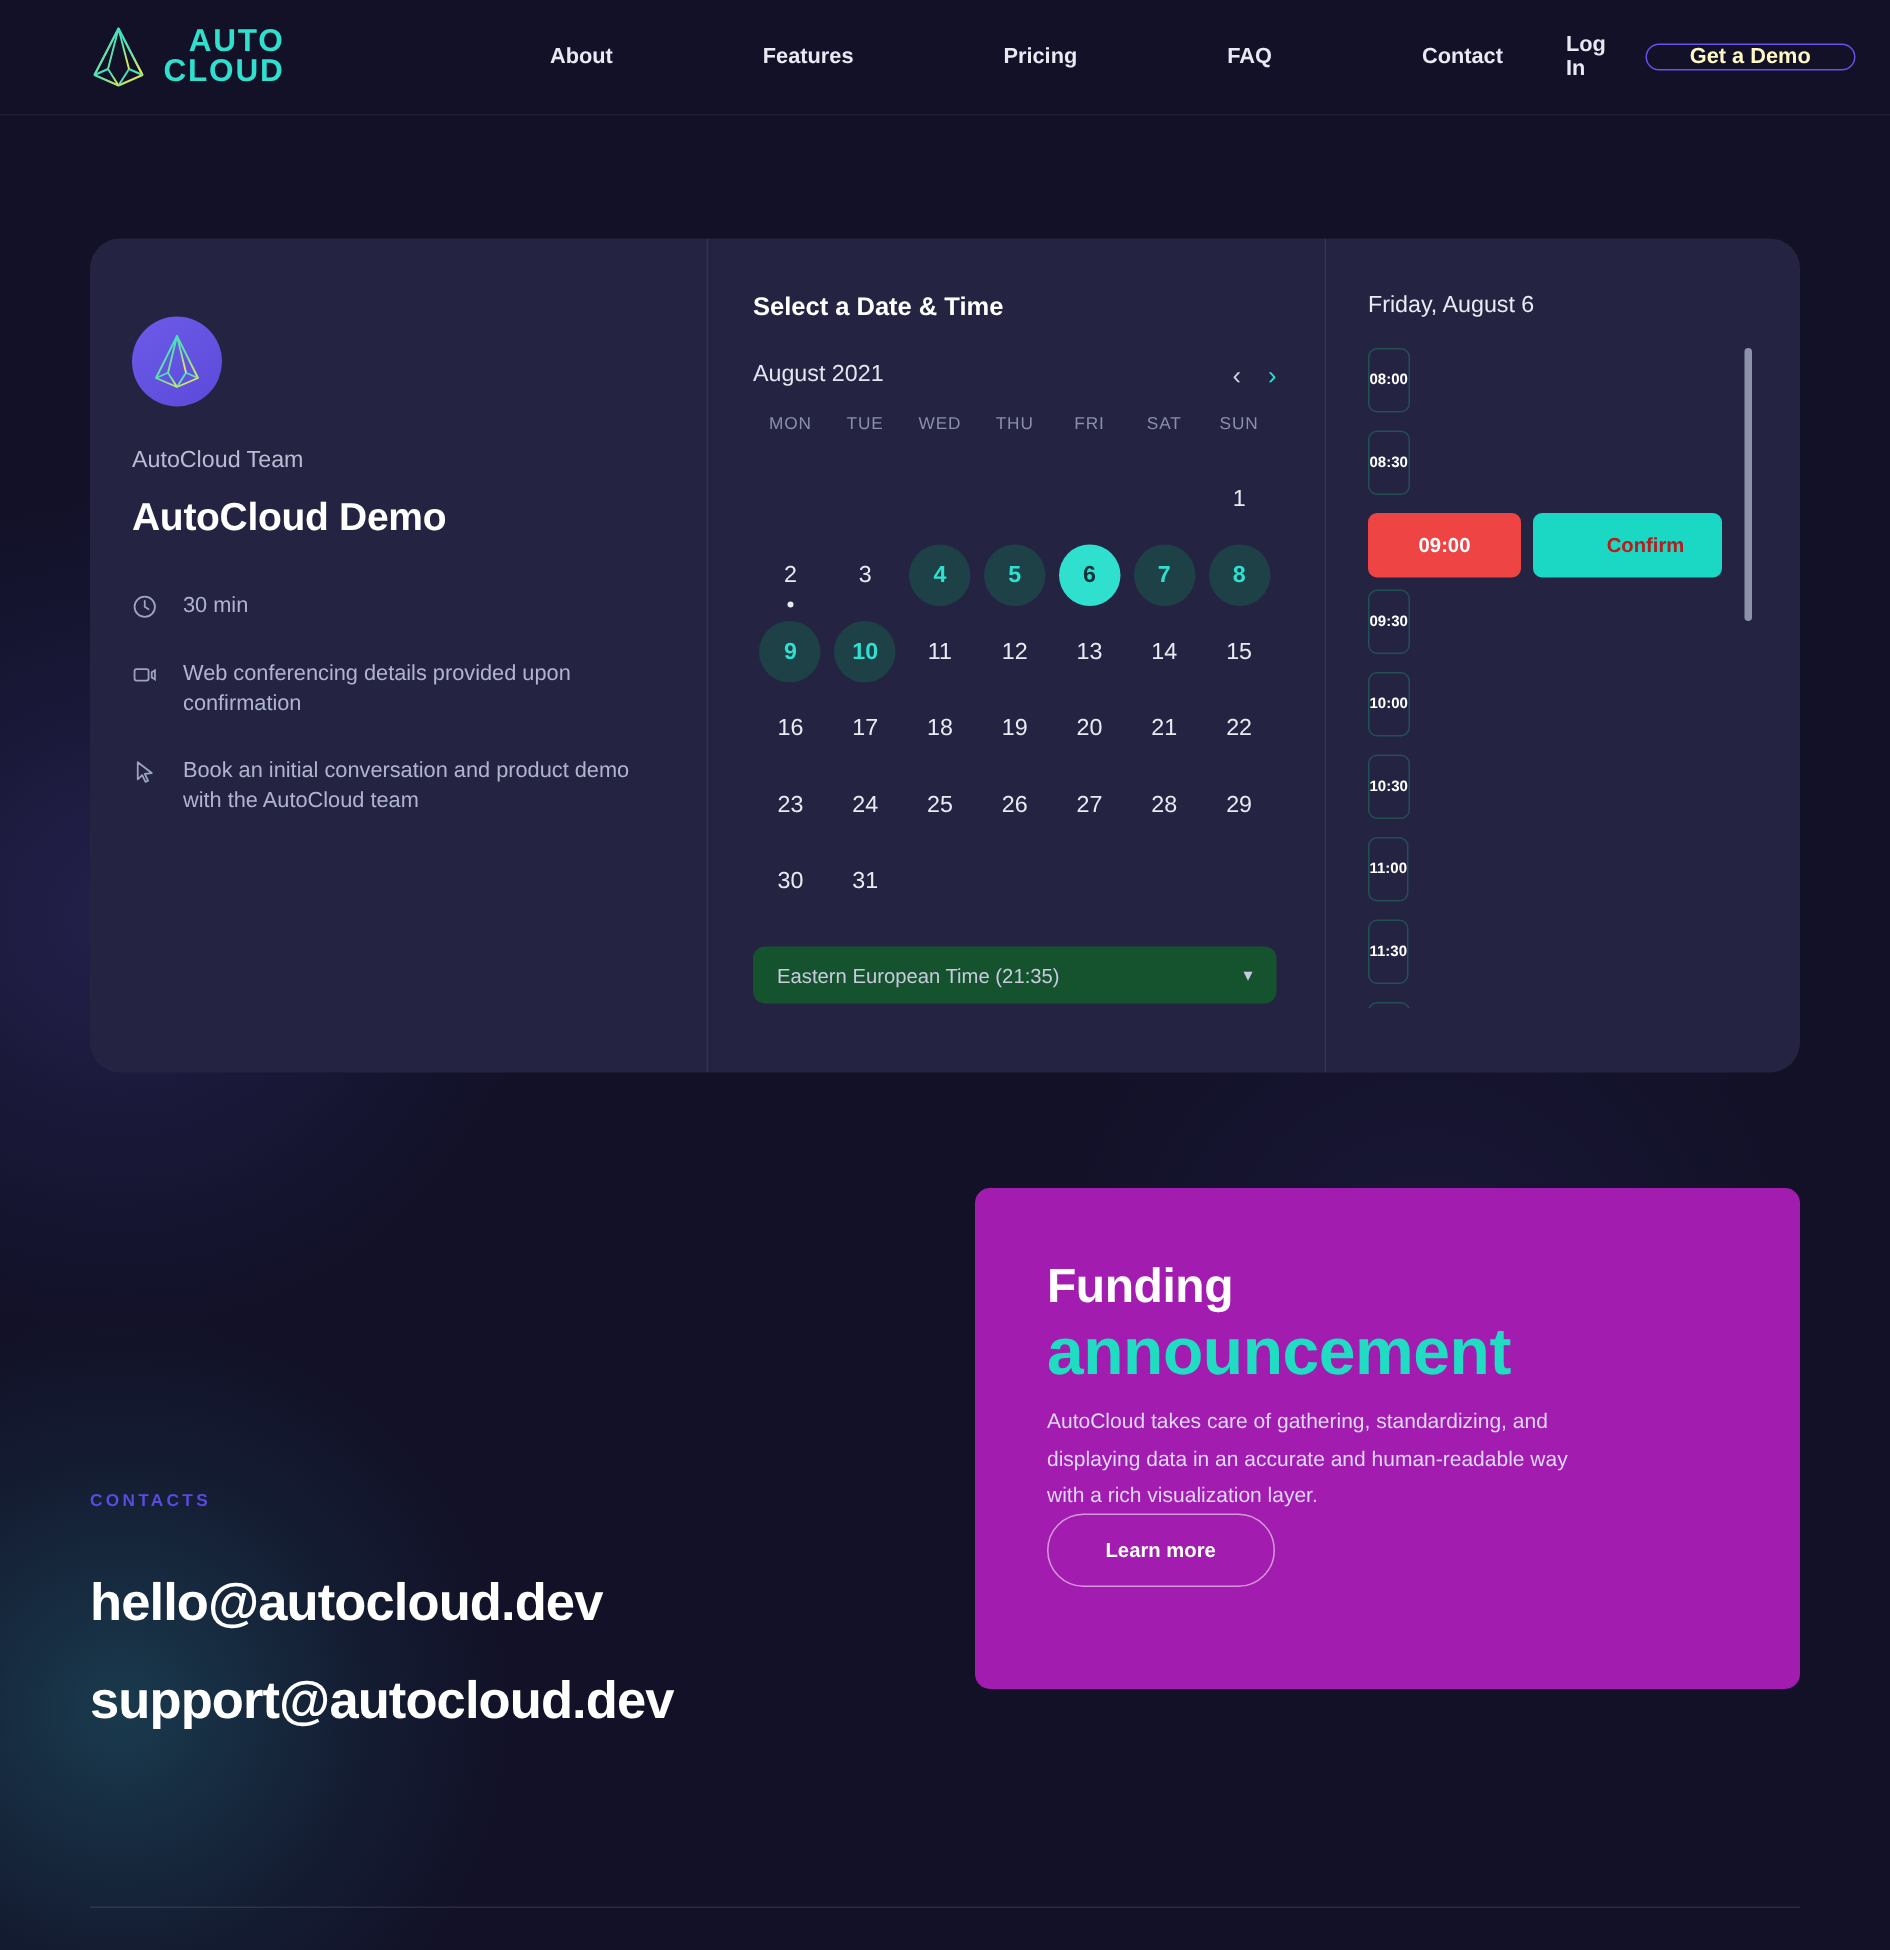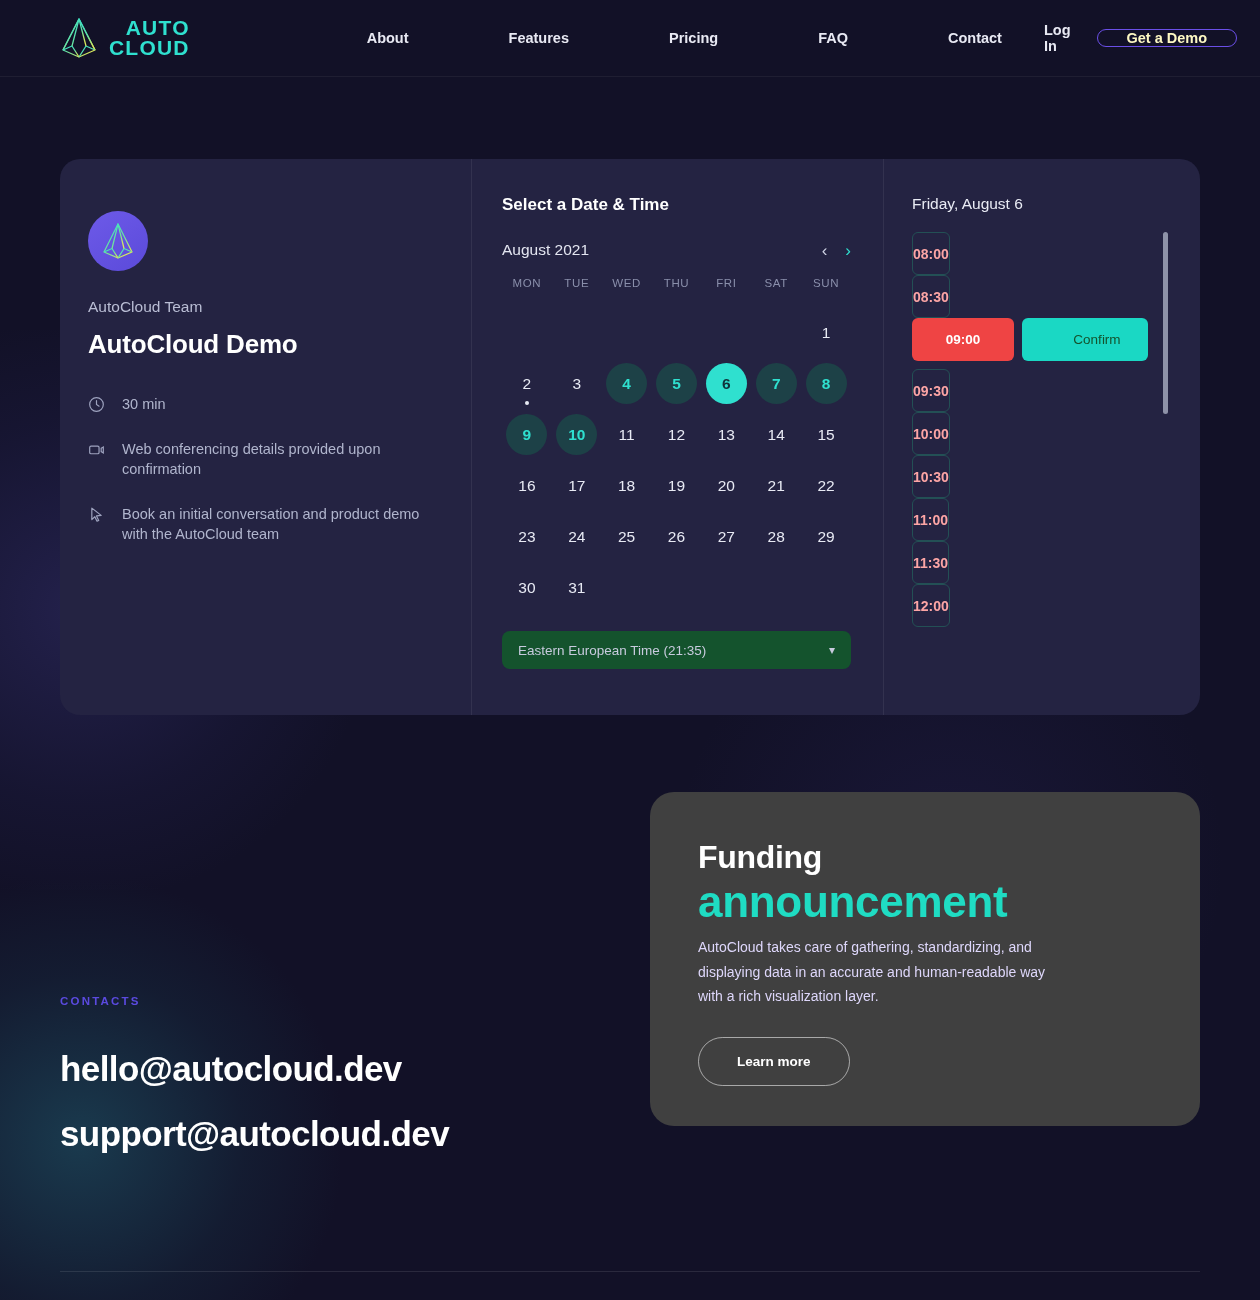--- a/index.html
+++ b/index.html
@@ -305,24 +305,24 @@
     overflow: hidden;
     padding-right: 22px;
   }
   .slot {
     height: 43px;
     border: 1px solid #235055;
     border-radius: 6px;
     display: flex;
     align-items: center;
     justify-content: center;
-    font-size: 14px;
+    font-size: 10px;
     font-weight: 600;
-    color: #fca5a5;
-    margin-bottom: 0;
+    color: #ffffff;
+    margin-bottom: 12px;
     background: transparent;
     cursor: pointer;
     font-family: inherit;
   }
   .slot-selected-row {
     display: flex;
     gap: 8px;
     margin-bottom: 8px;
     height: 43px;
   }
@@ -340,22 +340,22 @@
   }
   .slot-confirm {
     flex: 1;
     border-radius: 6px;
     background: #1ad8c4;
     border: none;
     display: flex;
     align-items: center;
     justify-content: center;
     font-size: 13.5px;
-    font-weight: 400;
-    color: #14532d;
+    font-weight: 700;
+    color: #b91c1c;
     cursor: pointer;
     font-family: inherit;
     padding-left: 24px;
   }
   .slots-scrollbar {
     position: absolute;
     right: 2px;
     top: 0;
     width: 5px;
     height: 440px;
@@ -373,22 +373,22 @@
     cursor: pointer;
   }
 
   
   .funding-card {
     position: absolute;
     left: 650px;
     top: 792px;
     width: 550px;
     height: 334px;
-    background: #404040;
-    border-radius: 24px;
+    background: #a21caf;
+    border-radius: 10px;
     padding: 47px 48px 0 48px;
     z-index: 4;
   }
   .fund-h1 {
     font-size: 32px;
     font-weight: 700;
     color: #ffffff;
     line-height: 1.16;
     letter-spacing: -0.3px;
   }
@@ -397,21 +397,20 @@
     font-weight: 700;
     color: #1fdcc3;
     line-height: 1.16;
     letter-spacing: -0.3px;
     margin-bottom: 8px;
   }
   .fund-body {
     font-size: 14px;
     line-height: 1.75;
     color: #ded7fb;
-    margin-bottom: 28px;
     max-width: 370px;
   }
   .learn-btn {
     display: inline-flex;
     align-items: center;
     justify-content: center;
     border: 1px solid rgba(255,255,255,0.55);
     border-radius: 40px;
     padding: 16px 38px;
     font-size: 13.5px;

